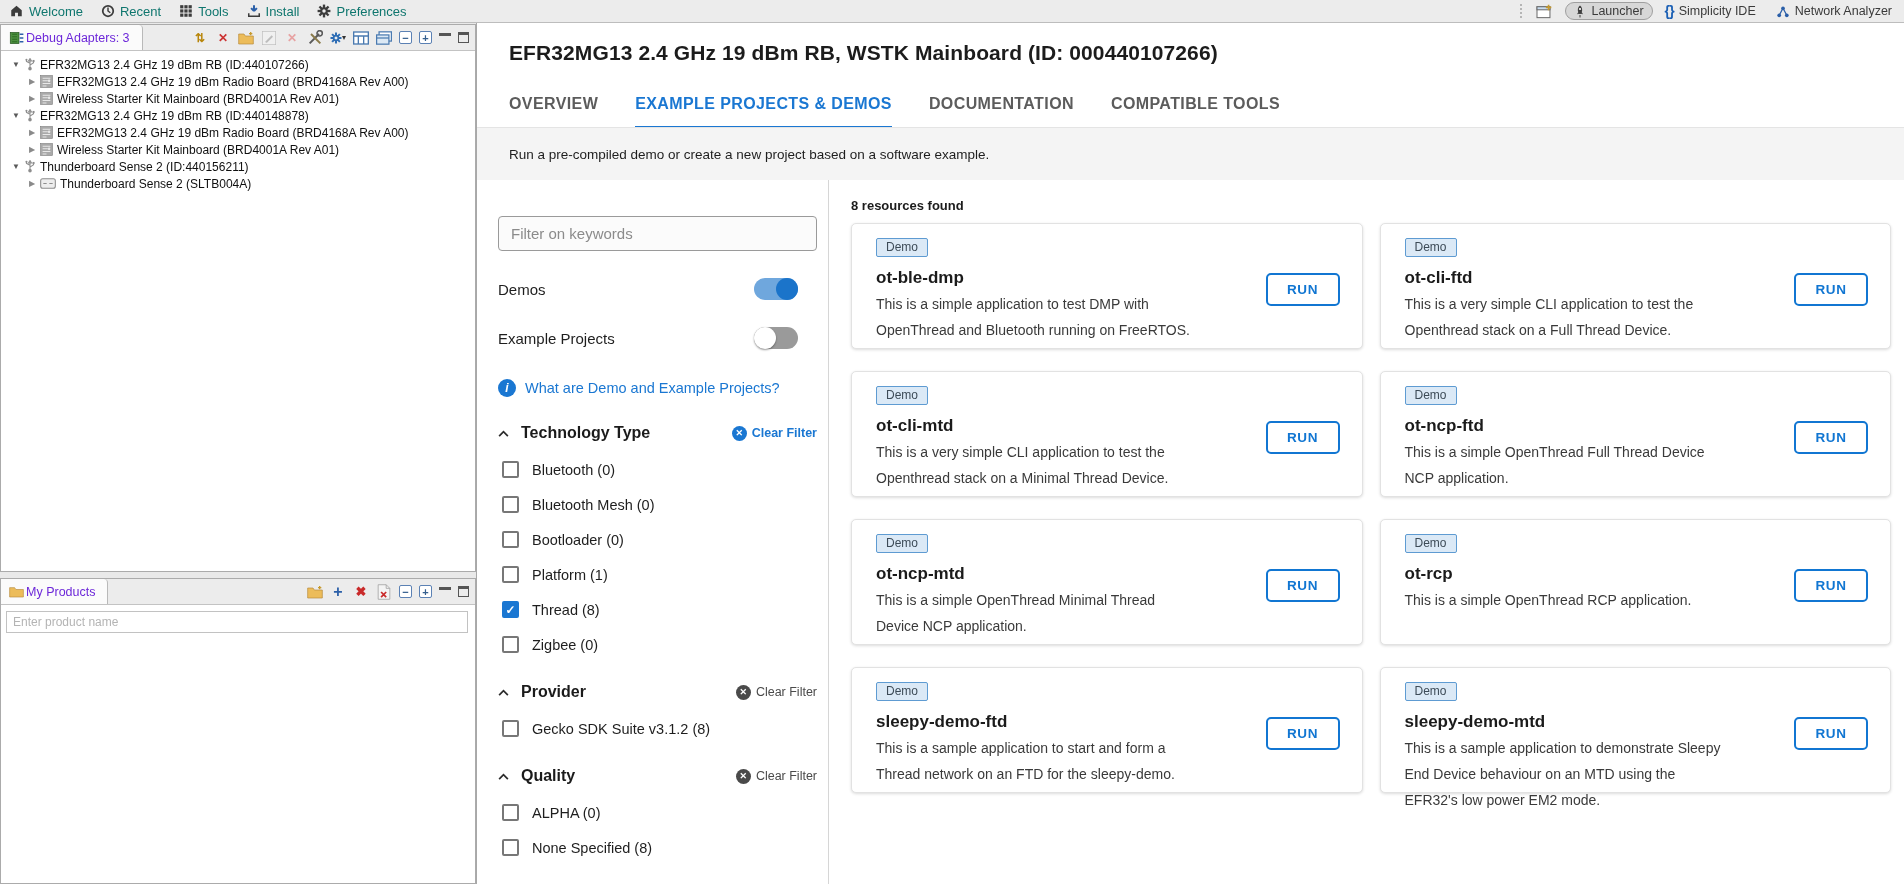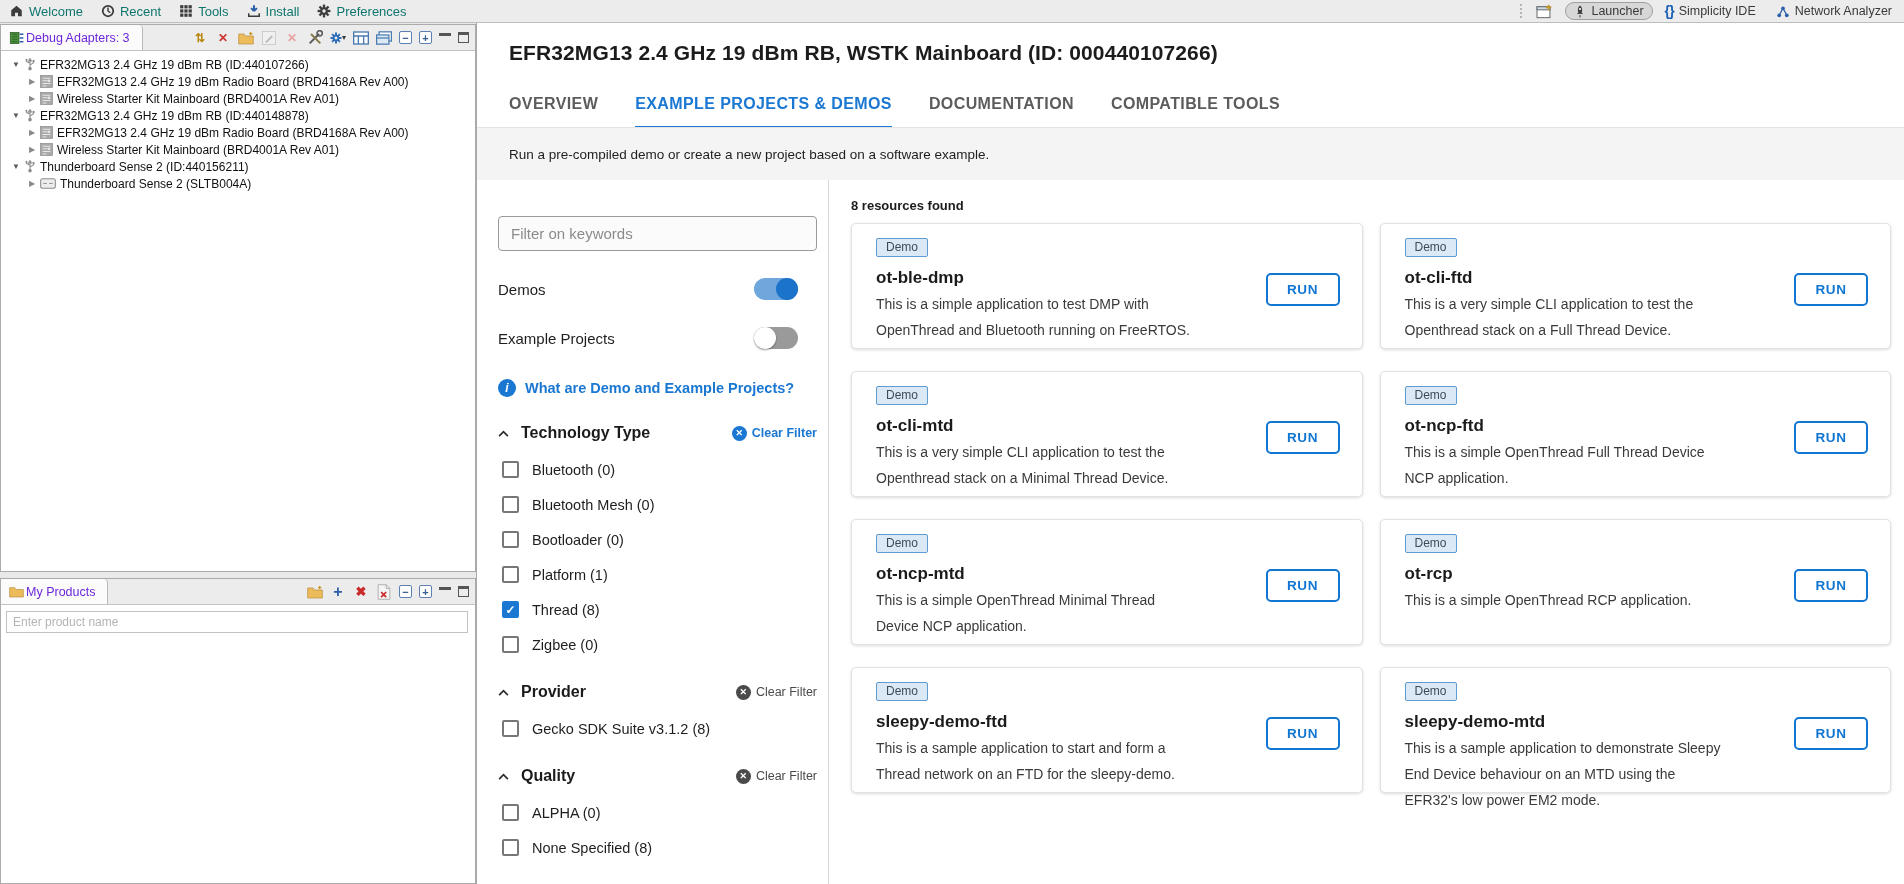--- a/index.html
+++ b/index.html
@@ -86,21 +86,21 @@
   .toggle.on { background:#6fa7dd; }
   .toggle.off { background:#9a9a9a; }
   .knob { position:absolute; top:0; width:22px; height:22px; border-radius:50%; }
   .toggle.on .knob { right:0; background:#1b74ca; }
   .toggle.off .knob { left:0; background:#fff; box-shadow:0 1px 2px rgba(0,0,0,.4); }
 
   .info-row { display:flex; align-items:center; gap:9px; margin-top:30px; }
   .info-ic { width:18px; height:18px; border-radius:50%; background:#1a77d2;
     color:#fff; font-size:12px; font-weight:bold; display:flex; align-items:center;
     justify-content:center; font-style:italic; flex:none; }
-  .info-link { font-size:14.5px; font-weight:700; color:#1a77d2; cursor:pointer; }
+  .info-link { font-size:14.5px; font-weight:400; color:#1a77d2; cursor:pointer; }
 
   .sec-head { display:flex; align-items:center; margin:27px 0 16px; }
   .chev { width:11px; height:7px; margin-right:12px; flex:none; }
   .sec-title { font-size:16px; font-weight:700; color:#1b1b1b; }
   .clear-filter { margin-left:auto; display:flex; align-items:center; gap:5px;
     cursor:pointer; }
   .cf-ic { width:15px; height:15px; border-radius:50%; color:#fff; font-size:9px;
     font-weight:bold; display:flex; align-items:center; justify-content:center; }
   .clear-filter.blue .cf-ic { background:#1a77d2; }
   .clear-filter.blue .cf-lbl { color:#1a77d2; font-size:12.5px; font-weight:700; }

